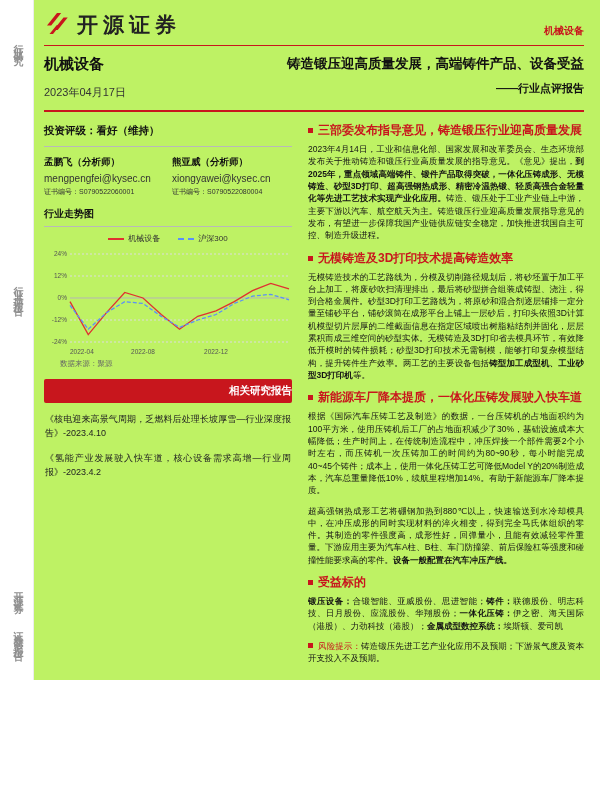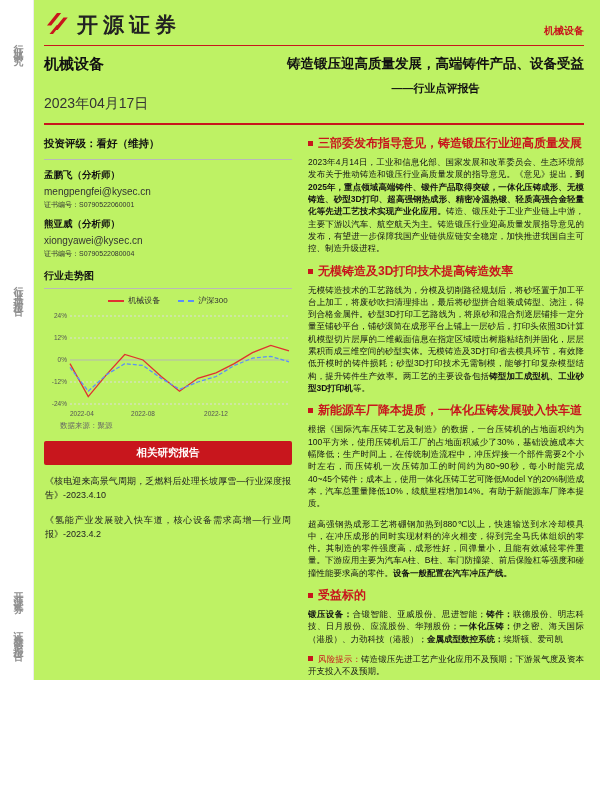--- a/index.html
+++ b/index.html
@@ -13,37 +13,37 @@
   .vtext.bot{top:584px}
   .vtext.bot span{display:inline-block}
   .vtext.bot span + span{padding-top:16px}
   .content{position:absolute;left:34px;top:0;width:566px;height:800px;padding:10px 16px 8px 10px;display:flex;flex-direction:column}
   .brandrow{display:flex;justify-content:space-between;align-items:flex-end;padding-bottom:5px;border-bottom:1px solid #c8161d}
   .logo{display:flex;align-items:center;gap:7px}
   .logoname{font-size:21px;font-weight:700;letter-spacing:5px;color:#222}
   .tag{font-size:10px;font-weight:700;color:#c8161d;padding-bottom:2px}
   .titleblock{display:flex;justify-content:space-between;align-items:flex-start;padding:9px 0 10px;border-bottom:2px solid #c8161d}
   .industry{font-size:15px;font-weight:700}
-  .date{font-size:14px;color:#333;margin-top:21px}
-  .tb-right{text-align:center;max-width:390px}
+  .date{font-size:11px;color:#333;margin-top:11px}
+  .tb-right{text-align:right;max-width:390px}
   .rtitle{font-size:13.5px;font-weight:700;line-height:1.3}
   .rsub{font-size:11px;font-weight:700;margin-top:8px}
   .cols{display:flex;gap:16px;margin-top:10px;flex:1;min-height:0}
   .leftcol{width:248px;flex:0 0 auto}
   .rightcol{flex:1;min-width:0;overflow:hidden}
   .rating{font-size:10.5px;font-weight:700;padding:2px 0 8px;border-bottom:1px solid #b9b9b9}
-  .analysts{display:grid;grid-template-columns:1fr;gap:8px;padding:9px 0 8px}
+  .analysts{display:grid;grid-template-columns:1fr 1fr;gap:8px;padding:9px 0 8px}
   .an-name{font-size:9.5px;font-weight:700;margin-bottom:4px}
   .an-email{font-size:10px;color:#333;margin-bottom:3px;word-break:break-all}
   .an-cert{font-size:7px;color:#333;word-break:break-all}
   .chartTitle{font-size:10px;font-weight:700;padding:2px 0 5px;border-bottom:1px solid #b9b9b9}
   .legend{display:flex;justify-content:center;gap:18px;font-size:8px;color:#333;margin:6px 0 0}
   .lg-line{display:inline-block;width:16px;height:0;vertical-align:middle;margin-right:4px}
   .source{font-size:7.5px;color:#666;margin:1px 16px 10px}
-  .relhead{background:#c8161d;color:#fff;font-size:10.5px;font-weight:700;text-align:center;padding:5px 0;margin:2px 0 4px;border-radius:2px}
+  .relhead{background:#c8161d;color:#fff;font-size:10.5px;font-weight:700;text-align:right;padding:5px 0;margin:2px 0 4px;border-radius:2px}
   .relitem{font-size:9px;color:#222;line-height:1.6;text-align:justify;padding:5px 1px}
   .section .shead{color:#c8161d;font-weight:700;font-size:12px;margin-bottom:4px}
   .bullet{display:inline-block;width:5px;height:5px;background:#c8161d;margin-right:5px;transform:translateY(-1px)}
   .body{font-size:8.5px;line-height:1.45;text-align:justify;color:#141414;margin-bottom:8px}
   .body b{font-weight:700}
   .inlinehead{color:#c8161d;font-weight:400}
   .pfooter{margin-top:auto;border-top:1px solid #c9c9c9;padding-top:20px;display:flex;justify-content:space-between;font-size:8px;color:#444}
   svg.chart{display:block;margin-top:2px}
 </style>
 </head>

